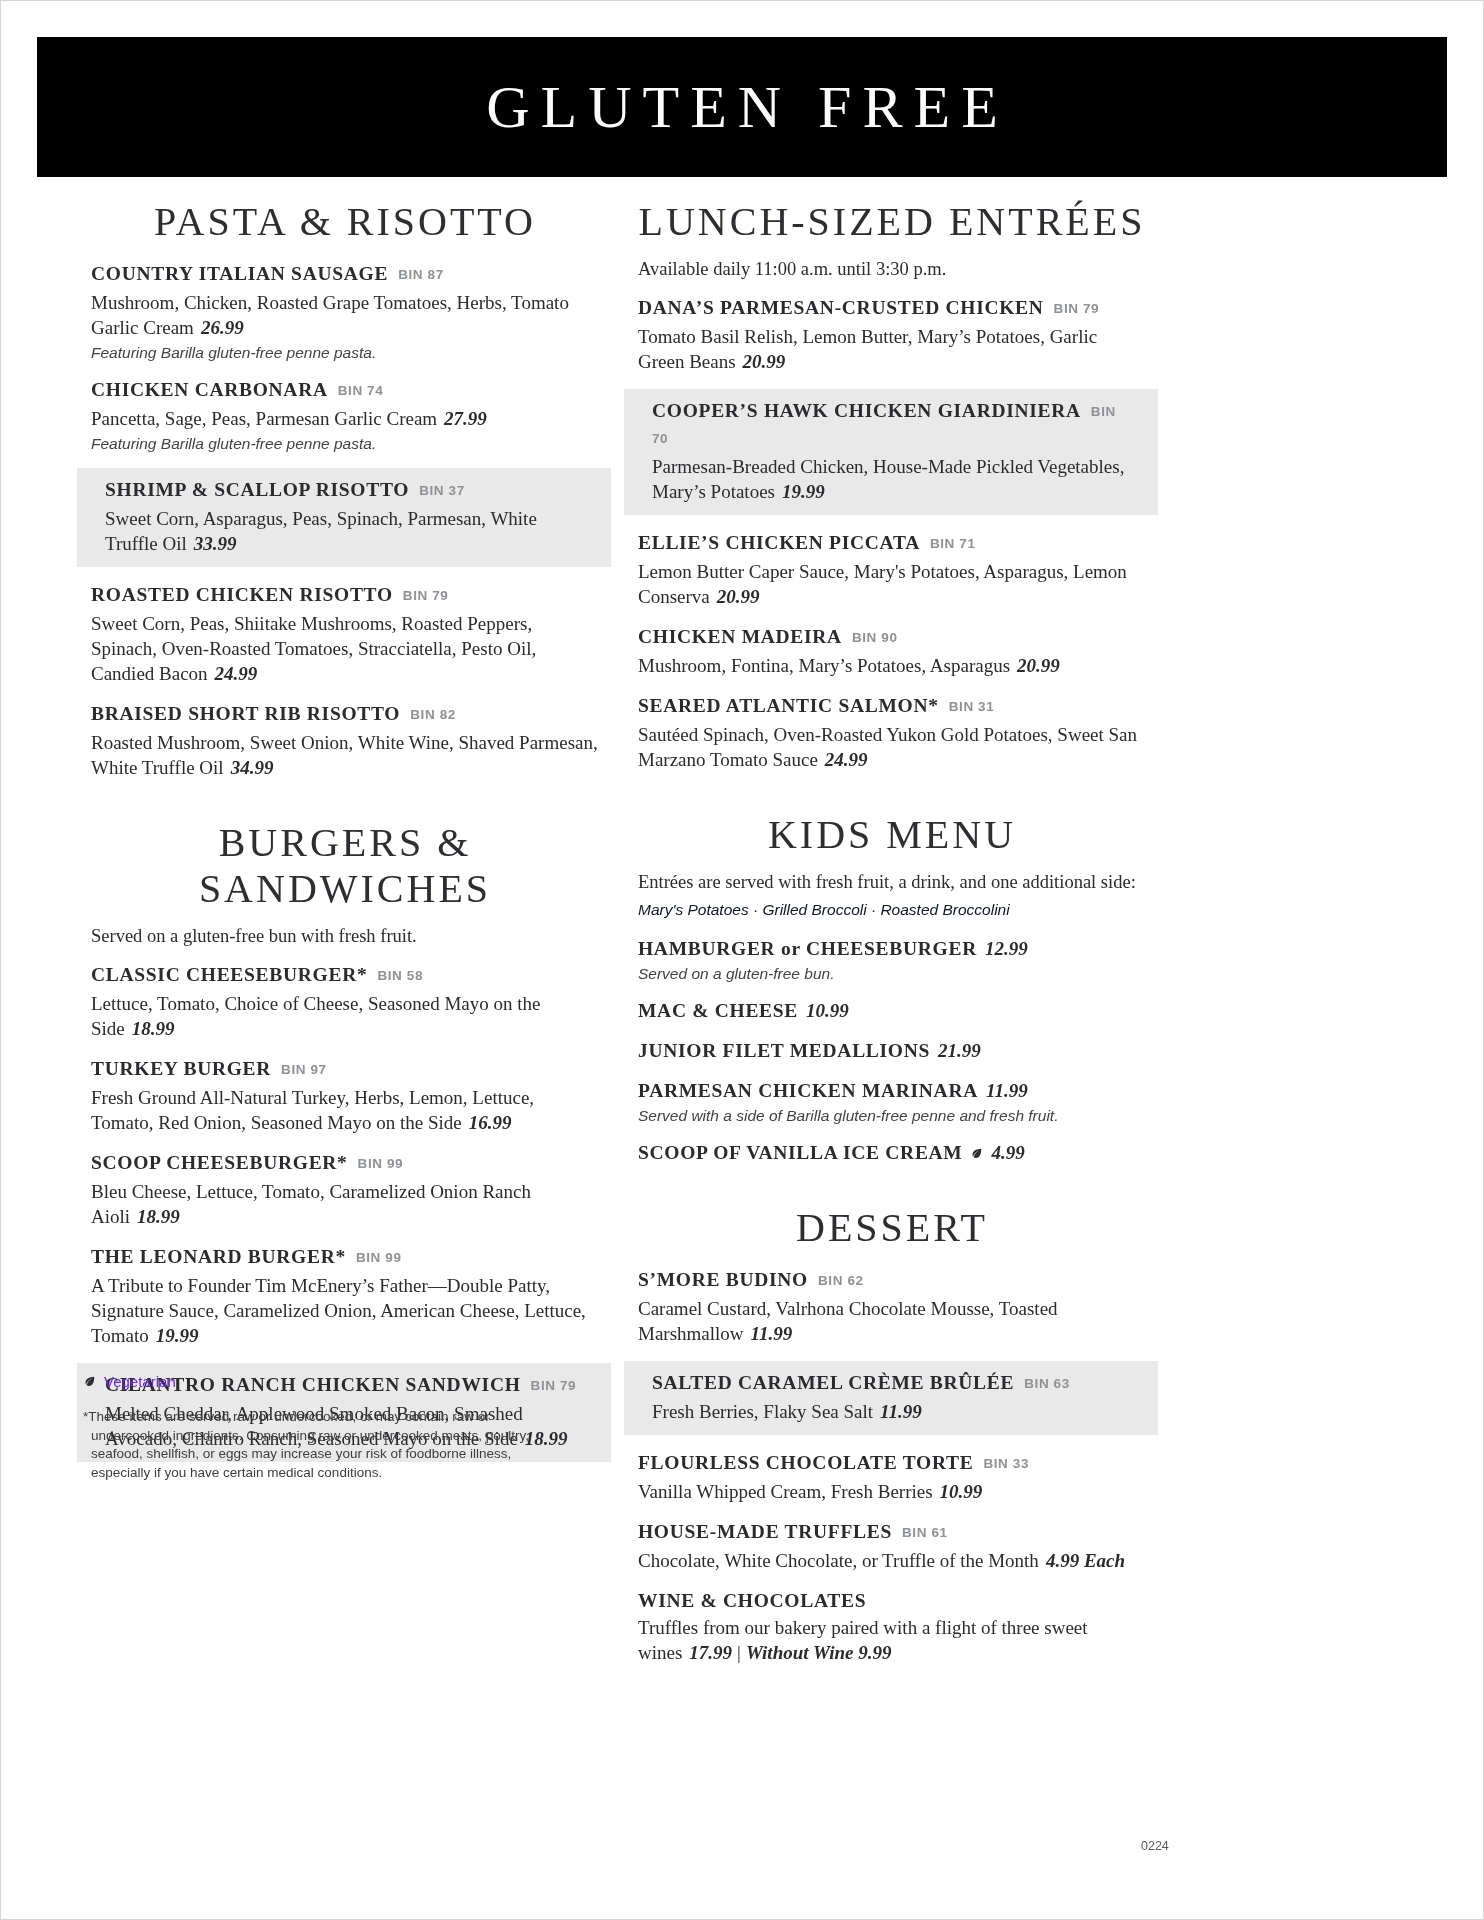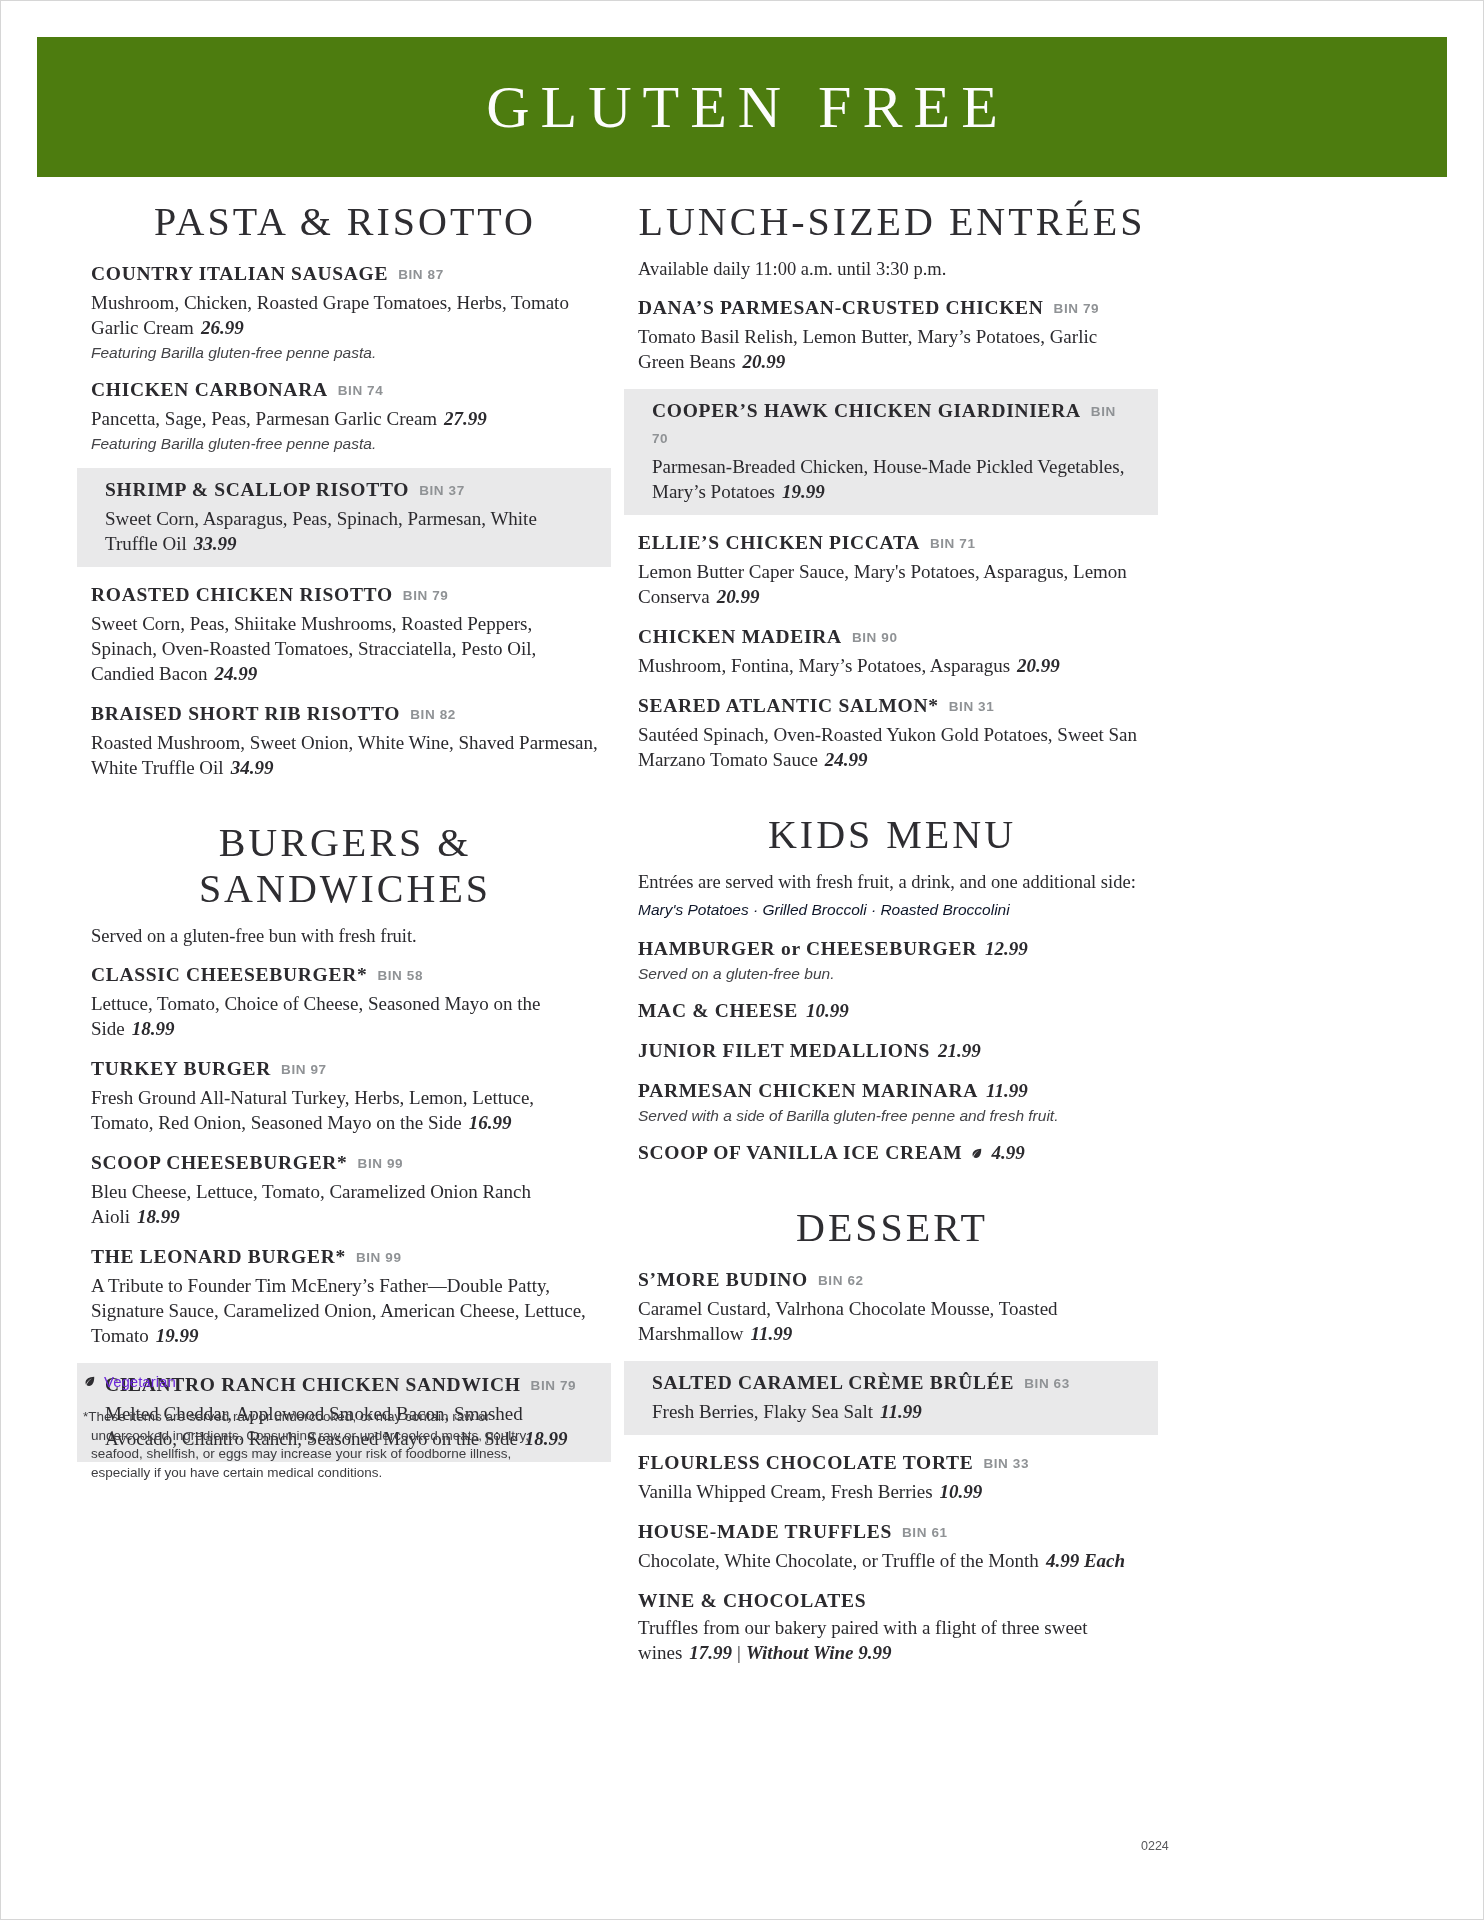--- a/index.html
+++ b/index.html
@@ -11,21 +11,21 @@
     margin: 0 auto;
     background: #ffffff;
     border: 1px solid #d6d6d6;
     font-family: "Liberation Serif", serif;
     color: #2b2a2e;
     overflow: hidden;
   }
   .banner {
     position: absolute;
     left: 36px; right: 36px; top: 36px; height: 140px;
-    background: #4d7c0f;
+    background: #000000;
     display: flex; align-items: center; justify-content: center;
   }
   .banner h1 {
     margin: 0;
     font-family: "Liberation Serif", serif;
     font-weight: 400;
     font-size: 60px;
     letter-spacing: 11px;
     padding-left: 11px;
     color: #fdfdfd;

